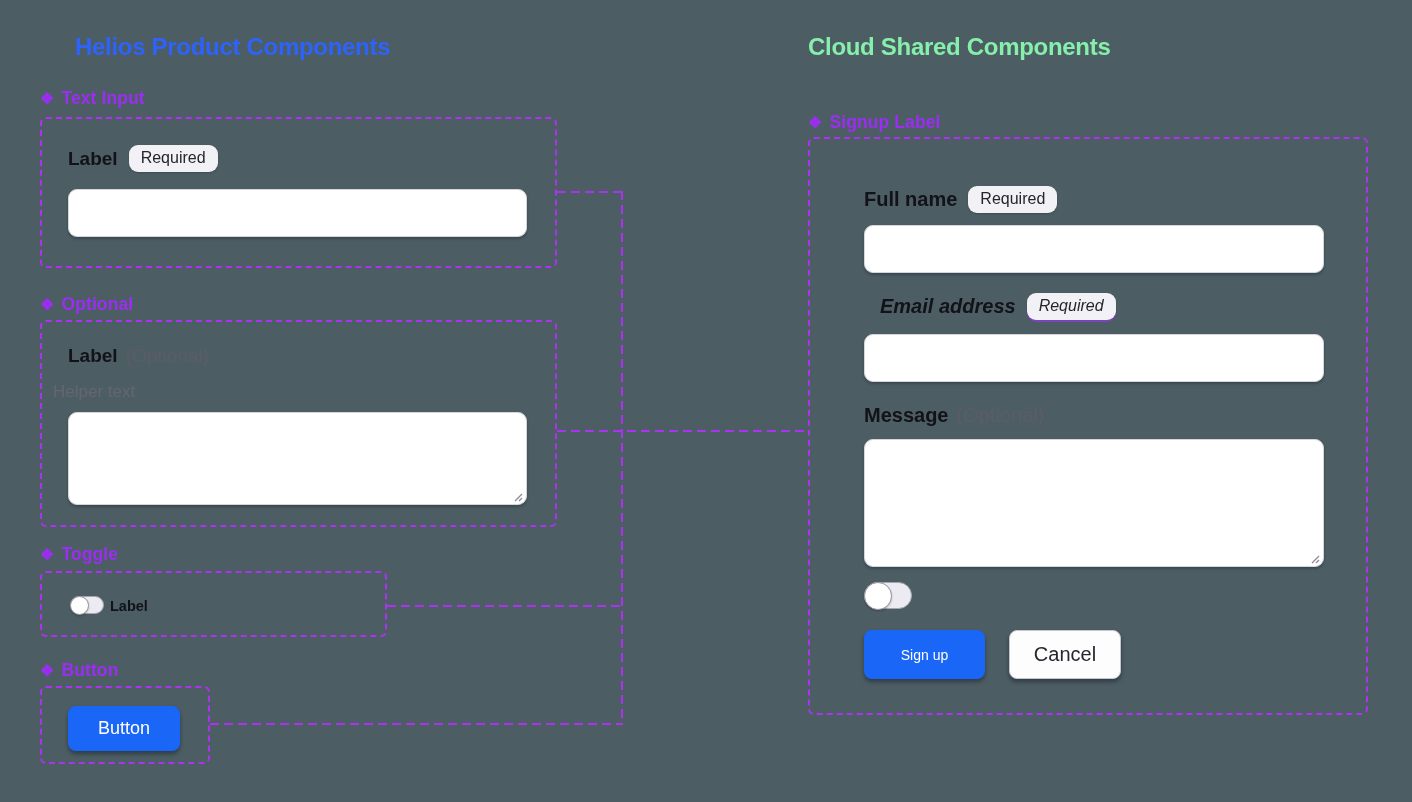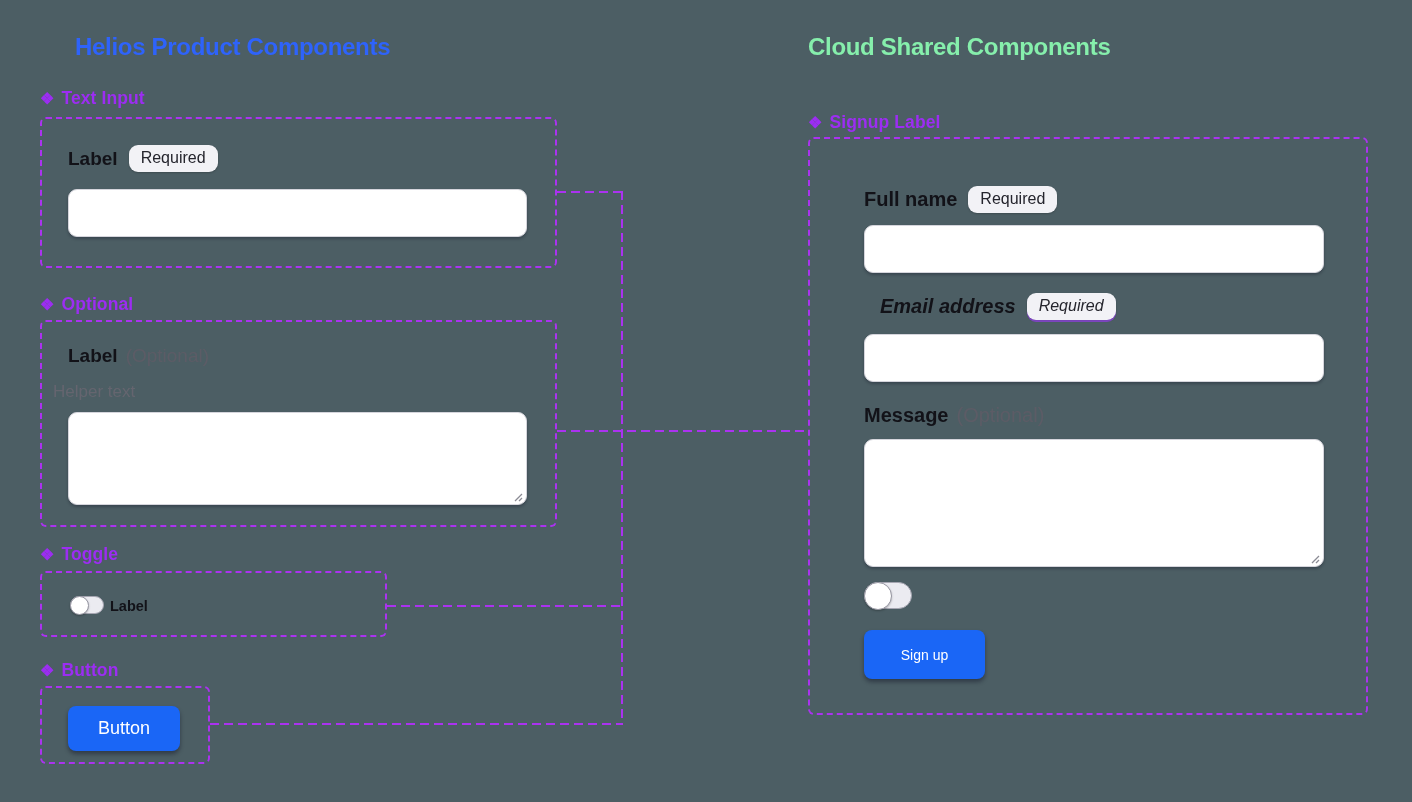--- a/index.html
+++ b/index.html
@@ -190,15 +190,16 @@
     <textarea class="ui-textarea" style="left: 54px; top: 300px; width: 460px; height: 128px;"></textarea>
     <svg class="resize-grip" style="left:498px; top:413px;" width="12" height="12" viewBox="0 0 12 12">
       <path d="M11 4 L4 11 M11 8 L8 11" stroke="#8b8b94" stroke-width="1.3" fill="none"></path>
     </svg>
 
     <div class="toggle lg" style="left:54px; top:443px;">
       <div class="knob"></div>
     </div>
 
     <button class="btn primary" style="left:54px; top:491px; width:121px; height:49px; font-size:14px;">Sign up</button>
+    <button class="btn secondary" style="left:199px; top:491px; width:112px; height:49px; font-size:20px;">Cancel</button>
   </div>
 
 </div>
 
 </body></html>

